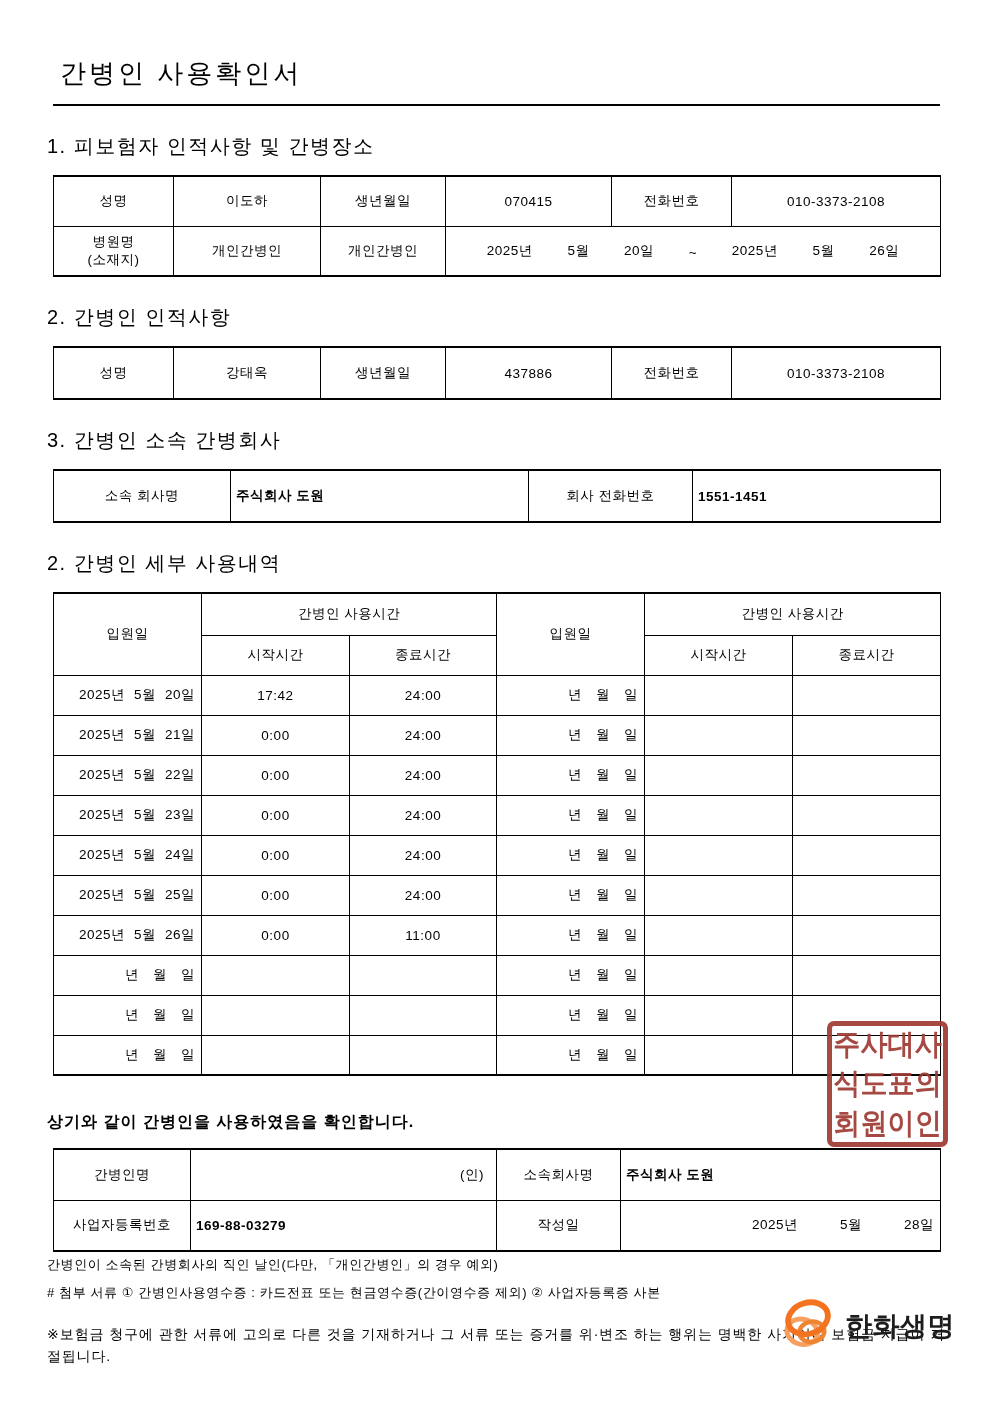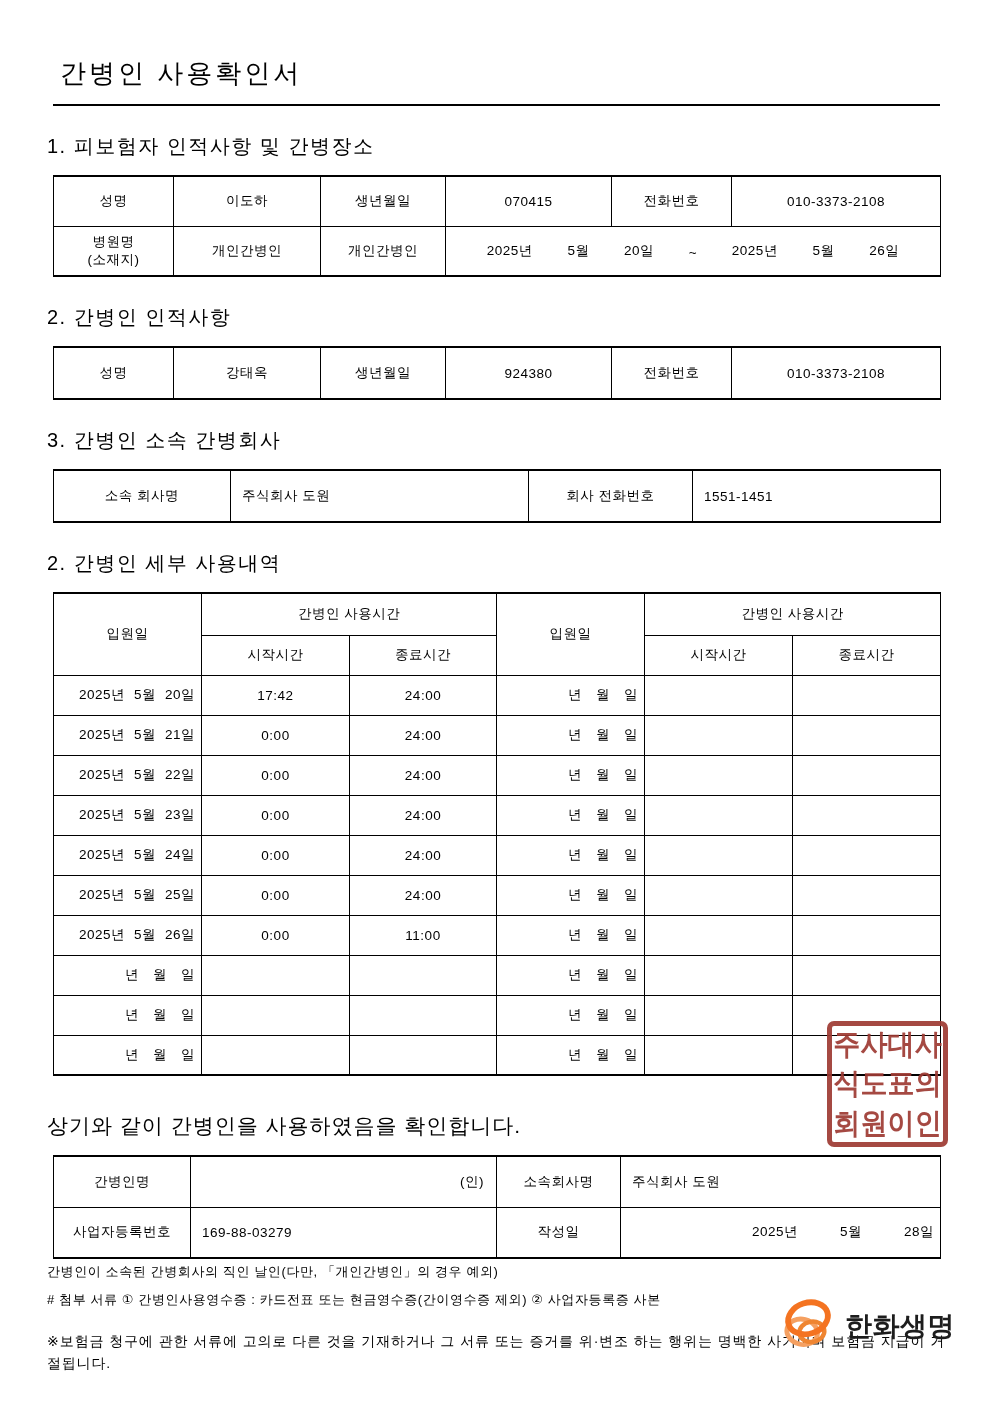--- a/index.html
+++ b/index.html
@@ -9,32 +9,32 @@
   .doc-title{font-size:26px;font-weight:normal;letter-spacing:3px;margin:6px 0 0 13px;}
   .title-rule{height:0;border:none;border-top:2px solid #000;margin:13px 0 0 6px;width:887px;}
 
   .sec-heading{font-size:20px;font-weight:normal;letter-spacing:1.5px;margin:27px 0 0 0;}
 
   table{border-collapse:collapse;table-layout:fixed;width:887px;margin:15px 0 0 6px;font-size:13.5px;letter-spacing:0.5px;border-top:2px solid #000;border-bottom:2px solid #000;}
   td{border:1px solid #000;text-align:center;vertical-align:middle;padding:2px 6px;box-sizing:border-box;overflow:hidden;}
   .t1 tr{height:50px;}
   .t2 tr{height:52px;}
   .t3 tr{height:52px;margin-top:24px;}
-  .left-val{text-align:left;padding-left:11px;}
+  .left-val{text-align:left;padding-left:5px;font-weight:bold;}
   .two-line div{line-height:1.35;}
 
   .dflex{display:flex;justify-content:space-evenly;align-items:flex-end;width:100%;}
   .date-cell .dflex{justify-content:flex-end;gap:9px;padding-right:5px;}
   .date-cell.sparse .dflex{gap:14px;padding-right:9px;}
 
   .t4 tr.hdr1{height:42px;}
   .t4 tr.hdr2{height:40px;}
   .t4 tr.data{height:40px;}
 
-  .confirm-line{font-size:21px;letter-spacing:1px;margin:36px 0 0 0;}
+  .confirm-line{font-size:16px;letter-spacing:1px;margin:36px 0 0 0;font-weight:bold;}
   .sig tr{height:51px;}
   .seal-cell{text-align:right;padding-right:12px;}
   .sig-date .dflex{justify-content:flex-end;gap:42px;padding-right:28px;}
 
   .note{font-size:13px;letter-spacing:0.6px;margin:10px 0 0 0;}
   .note.first{margin-top:4px;}
   .warning{font-size:14px;letter-spacing:0.8px;line-height:1.55;text-align:justify;margin:22px 0 0 0;width:898px;}
 
   .stamp{position:absolute;left:827px;top:1021px;width:121px;height:126px;box-sizing:border-box;border:5px solid #9e3a33;border-radius:7px;display:flex;flex-direction:row;justify-content:space-evenly;align-items:stretch;padding:3px 1px;color:#9e3a33;opacity:0.92;background:transparent;z-index:5;}
   .stamp-col{display:flex;flex-direction:column;justify-content:space-around;align-items:center;font-size:27px;font-weight:bold;line-height:1;transform:scaleY(1.08);}
@@ -99,21 +99,21 @@
         <col style="width:125px">
         <col style="width:166px">
         <col style="width:120px">
         <col style="width:209px">
       </colgroup>
     <tbody>
         <tr>
       <td>성명</td>
       <td>강태옥</td>
       <td>생년월일</td>
-      <td>924380</td>
+      <td>437886</td>
       <td>전화번호</td>
       <td>010-3373-2108</td>
     </tr>
   </tbody>
     </table>
 
   <div class="sec-heading">3. 간병인 소속 간병회사</div>
   <table class="t3">
     <colgroup>
         <col style="width:177px">

